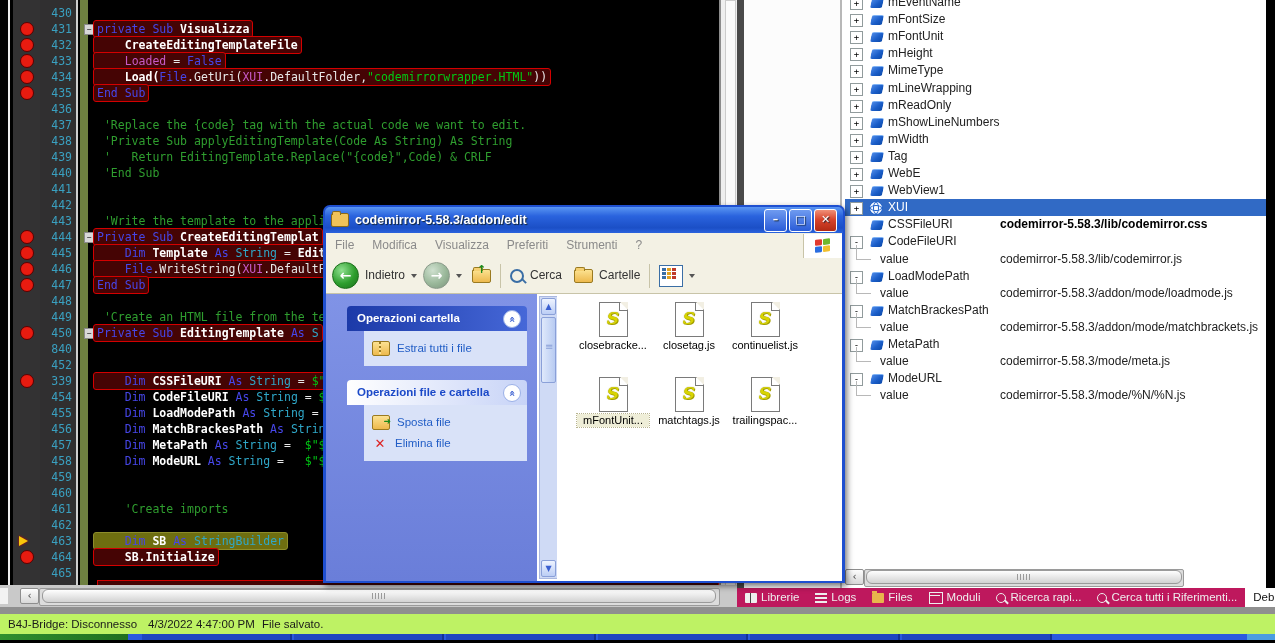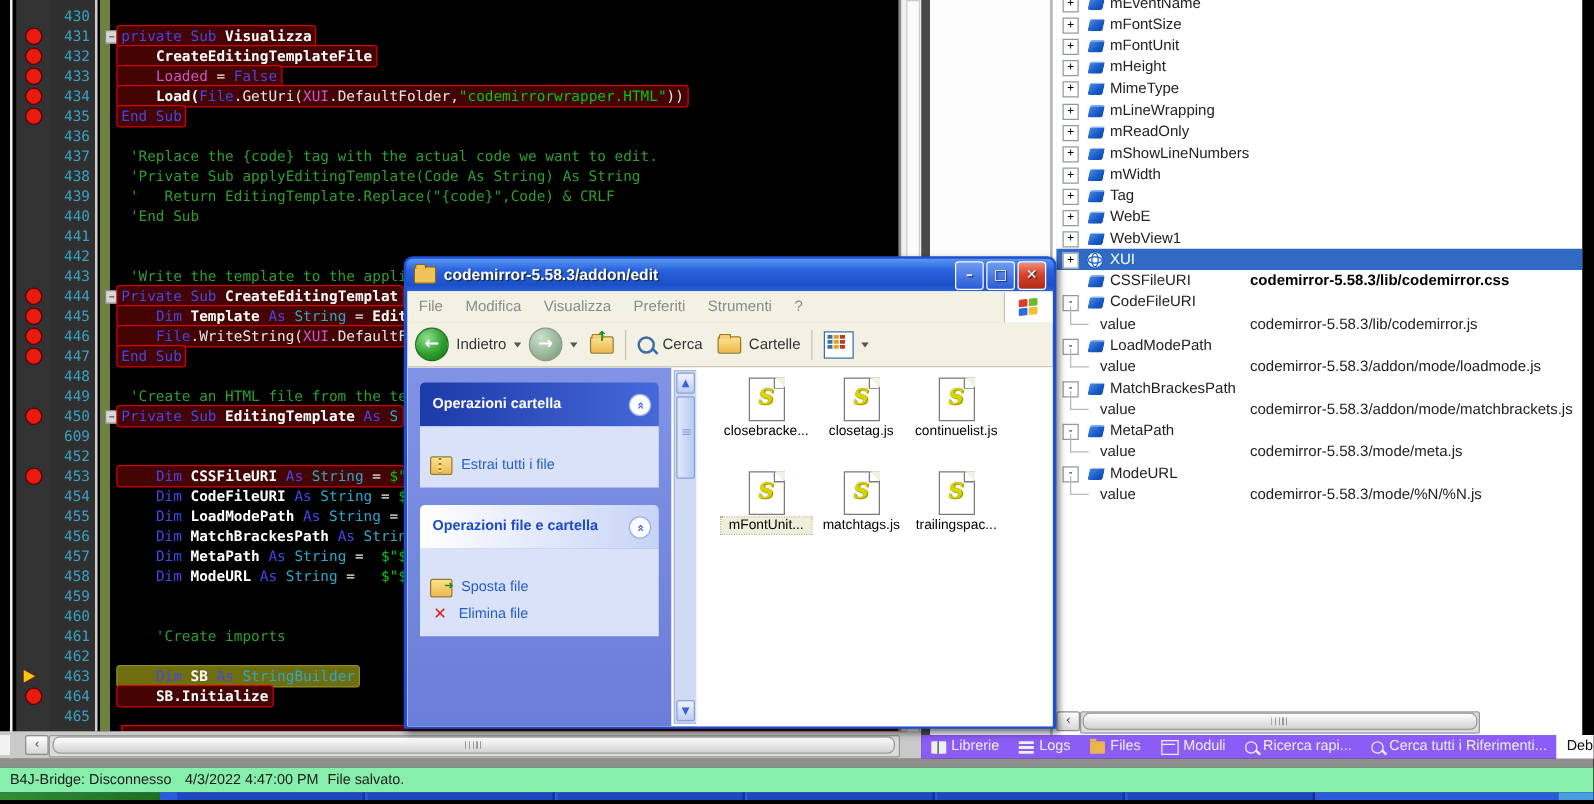--- a/index.html
+++ b/index.html
@@ -55,36 +55,36 @@
       background:#f4f8ff;border:1px solid #1a5dc8;}
   .globe:before{content:"";position:absolute;left:3px;top:0;width:4px;height:10px;border-radius:50%;border:1px solid #1a5dc8;}
   .globe:after{content:"";position:absolute;left:0;top:3px;width:10px;height:4px;border-radius:50%;border:1px solid #1a5dc8;}
   .tlabel{position:absolute;left:43px;white-space:nowrap;}
   .tvalue{position:absolute;left:155px;white-space:nowrap;color:#222;}
   .tvalue.bold{font-weight:bold;color:#000;}
   .lconn{position:absolute;left:11px;top:-6px;width:14px;height:14px;border-left:1px solid #b8b8b8;border-bottom:1px solid #b8b8b8;}
   #blackstrip{left:1266px;top:0;width:9px;height:588px;background:#000;}
   
   #ed-hsb-zone{left:0;top:585px;width:737px;height:22px;background:#c9c9c9;}
-  #tabbar{left:737px;top:588px;width:538px;height:19px;background:#8b5cf6;display:flex;align-items:center;
+  #tabbar{left:737px;top:588px;width:538px;height:19px;background:#be185d;display:flex;align-items:center;
       font:11.5px/19px "Liberation Sans",sans-serif;color:#eee;}
   .tab{display:flex;align-items:center;gap:4px;padding:0 8px;height:19px;white-space:nowrap;}
   .tab.active{background:#fff;color:#111;}
   .ti{width:12px;height:10px;position:relative;flex:0 0 auto;}
   .ti-book{background:#eee;border-radius:1px;}
   .ti-book:before{content:"";position:absolute;left:5px;top:0;width:1px;height:10px;background:#454443;}
   .ti-logs{background:repeating-linear-gradient(#eee 0 2px,transparent 2px 4px);}
   .ti-folder{background:#e8b64c;border-radius:1px;}
   .ti-folder:before{content:"";position:absolute;left:0;top:-2px;width:5px;height:2px;background:#e8b64c;}
   .ti-mod{border:1px solid #eee;}
   .ti-mod:before{content:"";position:absolute;left:0;top:2px;width:10px;height:1px;background:#eee;}
   .ti-mag{width:8px;height:8px;border:1.5px solid #eee;border-radius:50%;}
   .ti-mag:before{content:"";position:absolute;left:7px;top:7px;width:5px;height:1.5px;background:#eee;transform:rotate(45deg);}
   #statusband{left:0;top:607px;width:1275px;height:7px;background:#8f8f8f;}
-  #statusbar{left:0;top:614px;width:1275px;height:20px;background:#86efac;
+  #statusbar{left:0;top:614px;width:1275px;height:20px;background:#bef264;
       font:11.5px/20px "Liberation Sans",sans-serif;color:#1a1a1a;}
   #taskbar{left:0;top:634px;width:1275px;height:6px;background:#2a5ade;}
   .tb-green{position:absolute;left:0;top:0;width:128px;height:6px;background:linear-gradient(90deg,#2f8f2f,#1f6f1f);}
   .tb-btn{position:absolute;top:0;height:6px;background:#1e47c0;border-left:2px solid #2a5ade;border-right:2px solid #123295;}
   .tb-tray{position:absolute;right:0;top:0;width:28px;height:6px;background:#4a9de0;}
   
   #xpwin{left:323px;top:205px;width:516px;height:373px;border:3px solid #1e4fd0;border-bottom-width:2px;
       border-radius:7px 7px 0 0;background:#f2efe3;box-shadow:2px 3px 6px rgba(0,0,0,.55);}
   #titlebar{position:absolute;left:-1px;top:-1px;right:-1px;height:26px;border-radius:5px 5px 0 0;
       background:linear-gradient(180deg,#5a96f2 0%,#2a63de 35%,#1b4fc6 80%,#2a63de 100%);
@@ -117,28 +117,28 @@
   .upArr{position:absolute;left:4px;top:-6px;color:#1a8a1a;font:bold 11px/11px "DejaVu Sans",sans-serif;}
   .mag16{width:10px;height:10px;border:2px solid #3a6ea5;border-radius:50%;position:relative;flex:0 0 auto;}
   .mag16:before{content:"";position:absolute;left:9px;top:9px;width:6px;height:2px;background:#3a6ea5;transform:rotate(45deg);}
   .views{width:18px;height:16px;border:1px solid #3a6ea5;background:#fff;display:grid;
       grid-template-columns:4px 4px 4px;grid-template-rows:3px 3px 3px;gap:1px;padding:2px;flex:0 0 auto;}
   .views i{background:#e0a020;} .views i:nth-child(3n+1){background:#3a6ea5;} .views i:nth-child(3n){background:#c03a2a;}
   #xpcontent{position:absolute;left:0;top:86px;right:0;bottom:0;background:#fff;overflow:hidden;}
   #taskspane{position:absolute;left:0;top:0;width:211px;bottom:0;
       background:linear-gradient(180deg,#8093e6,#6a7ed9);padding:12px 10px;box-sizing:border-box;overflow:hidden;}
   .xpanel{margin-bottom:14px;border-radius:4px 4px 0 0;}
-  .phead{height:35px;border-radius:4px 4px 0 0;display:flex;align-items:center;padding:0 6px 0 10px;
-      font:bold 11.5px/25px "Liberation Sans",sans-serif;}
+  .phead{height:25px;border-radius:4px 4px 0 0;display:flex;align-items:center;padding:0 6px 0 10px;
+      font:bold 11.5px/25px "Liberation Sans",sans-serif;margin-left:11px;}
   .phead.dark{background:linear-gradient(90deg,#1c3aa8,#4668d8);color:#fff;}
   .phead.light{background:linear-gradient(90deg,#ffffff,#c7d3f7);color:#1b49c8;}
   .chev{margin-left:auto;width:16px;height:16px;border-radius:50%;background:#fff;border:1px solid #9ab0e8;
       color:#3a5fd0;font:bold 10px/15px "DejaVu Sans",sans-serif;text-align:center;}
   .chev span{display:inline-block;transform:rotate(90deg);letter-spacing:-2px;}
-  .pbody{background:#d9e2f8;padding:21px 4px 7px 8px;}
+  .pbody{background:#d9e2f8;padding:7px 4px 7px 8px;margin-left:28px;}
   .task{display:flex;align-items:center;gap:7px;height:21px;color:#215dc6;font:11.5px/21px "Liberation Sans",sans-serif;white-space:nowrap;}
   .ic16{width:16px;height:13px;position:relative;flex:0 0 auto;}
   .ic-zip{background:linear-gradient(#fce291,#edb94d);border:1px solid #9a7a20;border-radius:2px;}
   .ic-zip:before{content:"";position:absolute;left:6px;top:0;width:2px;height:12px;
       background:repeating-linear-gradient(#9a7a20 0 2px,#fce291 2px 4px);}
   .ic-move{background:linear-gradient(#fce291,#edb94d);border:1px solid #9a7a20;border-radius:2px;}
   .ic-move:before{content:"➜";position:absolute;right:-2px;top:-1px;color:#1a8a1a;font:bold 9px/13px "DejaVu Sans",sans-serif;}
   .ic-copy{border:1px solid #3a6ea5;background:#fff;width:10px;height:12px;}
   .ic-copy:before{content:"";position:absolute;left:3px;top:2px;width:10px;height:12px;border:1px solid #3a6ea5;background:#fff;}
   .ic-web{width:13px;height:13px;border-radius:50%;background:radial-gradient(circle at 35% 30%,#9fd8f0,#2a7ec0);border:1px solid #1a5a90;}
@@ -187,23 +187,23 @@
         <div class="abs crow" style="top: 181px; padding-left: 30px;"><span class="lnum">441</span><div class="ccontent"></div></div>
         <div class="abs crow" style="top: 197px;"><span class="lnum">442</span><div class="ccontent"></div></div>
         <div class="abs crow" style="top: 213px;"><span class="lnum">443</span><div class="ccontent"><span class="tk-c"> 'Write the template to the appli</span></div></div>
         <div class="abs crow" style="top: 229px;"><span class="lnum">444</span><div class="bp"></div><div class="fold">−</div><div class="ccontent"><span class="hl hl-red"><span class="tk-k">Private Sub </span><span class="tk-i">CreateEditingTemplat</span></span></div></div>
         <div class="abs crow" style="top: 245px;"><span class="lnum">445</span><div class="bp"></div><div class="ccontent"><span class="hl hl-red"><span class="tk-p">    </span><span class="tk-k">Dim </span><span class="tk-i">Template</span><span class="tk-k"> As </span><span class="tk-t">String</span><span class="tk-p"> = </span><span class="tk-i">Edit</span></span></div></div>
         <div class="abs crow" style="top: 261px;"><span class="lnum">446</span><div class="bp"></div><div class="ccontent"><span class="hl hl-red"><span class="tk-p">    </span><span class="tk-k">File</span><span class="tk-p">.WriteString(</span><span class="tk-g">XUI</span><span class="tk-p">.DefaultF</span></span></div></div>
         <div class="abs crow" style="top: 277px;"><span class="lnum">447</span><div class="bp"></div><div class="ccontent"><span class="hl hl-red"><span class="tk-k">End Sub</span></span></div></div>
         <div class="abs crow" style="top: 293px;"><span class="lnum">448</span><div class="ccontent"></div></div>
         <div class="abs crow" style="top: 309px;"><span class="lnum">449</span><div class="ccontent"><span class="tk-c"> 'Create an HTML file from the te</span></div></div>
         <div class="abs crow" style="top: 325px;"><span class="lnum">450</span><div class="bp"></div><div class="fold">−</div><div class="ccontent"><span class="hl hl-red"><span class="tk-k">Private Sub </span><span class="tk-i">EditingTemplate</span><span class="tk-k"> As </span><span class="tk-t">S</span></span></div></div>
-        <div class="abs crow" style="top: 341px;"><span class="lnum">609</span><div class="ccontent"></div></div>
+        <div class="abs crow" style="top: 341px;"><span class="lnum">840</span><div class="ccontent"></div></div>
         <div class="abs crow" style="top: 357px;"><span class="lnum">452</span><div class="ccontent"></div></div>
-        <div class="abs crow" style="top: 373px;"><span class="lnum">453</span><div class="bp"></div><div class="ccontent"><span class="hl hl-red"><span class="tk-p">    </span><span class="tk-k">Dim </span><span class="tk-i">CSSFileURI</span><span class="tk-k"> As </span><span class="tk-t">String</span><span class="tk-p"> = </span><span class="tk-s">$"</span></span></div></div>
+        <div class="abs crow" style="top: 373px;"><span class="lnum">339</span><div class="bp"></div><div class="ccontent"><span class="hl hl-red"><span class="tk-p">    </span><span class="tk-k">Dim </span><span class="tk-i">CSSFileURI</span><span class="tk-k"> As </span><span class="tk-t">String</span><span class="tk-p"> = </span><span class="tk-s">$"</span></span></div></div>
         <div class="abs crow" style="top: 389px;"><span class="lnum">454</span><div class="ccontent"><span class="tk-p">    </span><span class="tk-k">Dim </span><span class="tk-i">CodeFileURI</span><span class="tk-k"> As </span><span class="tk-t">String</span><span class="tk-p"> = </span><span class="tk-s">$</span></div></div>
         <div class="abs crow" style="top: 405px;"><span class="lnum">455</span><div class="ccontent"><span class="tk-p">    </span><span class="tk-k">Dim </span><span class="tk-i">LoadModePath</span><span class="tk-k"> As </span><span class="tk-t">String</span><span class="tk-p"> = </span></div></div>
         <div class="abs crow" style="top: 421px;"><span class="lnum">456</span><div class="ccontent"><span class="tk-p">    </span><span class="tk-k">Dim </span><span class="tk-i">MatchBrackesPath</span><span class="tk-k"> As </span><span class="tk-t">Strin</span></div></div>
         <div class="abs crow" style="top: 437px;"><span class="lnum">457</span><div class="ccontent"><span class="tk-p">    </span><span class="tk-k">Dim </span><span class="tk-i">MetaPath</span><span class="tk-k"> As </span><span class="tk-t">String</span><span class="tk-p"> =  </span><span class="tk-s">$"$</span></div></div>
         <div class="abs crow" style="top: 453px;"><span class="lnum">458</span><div class="ccontent"><span class="tk-p">    </span><span class="tk-k">Dim </span><span class="tk-i">ModeURL</span><span class="tk-k"> As </span><span class="tk-t">String</span><span class="tk-p"> =   </span><span class="tk-s">$"$</span></div></div>
         <div class="abs crow" style="top: 469px;"><span class="lnum">459</span><div class="ccontent"></div></div>
         <div class="abs crow" style="top: 485px;"><span class="lnum">460</span><div class="ccontent"></div></div>
         <div class="abs crow" style="top: 501px;"><span class="lnum">461</span><div class="ccontent"><span class="tk-c">    'Create imports</span></div></div>
         <div class="abs crow" style="top: 517px;"><span class="lnum">462</span><div class="ccontent"></div></div>
         <div class="abs crow" style="top: 533px;"><span class="lnum">463</span><div class="cur-arrow"></div><div class="ccontent"><span class="hl hl-olive"><span class="tk-p">    </span><span class="tk-k">Dim </span><span class="tk-i">SB</span><span class="tk-k"> As </span><span class="tk-t">StringBuilder</span></span></div></div>

